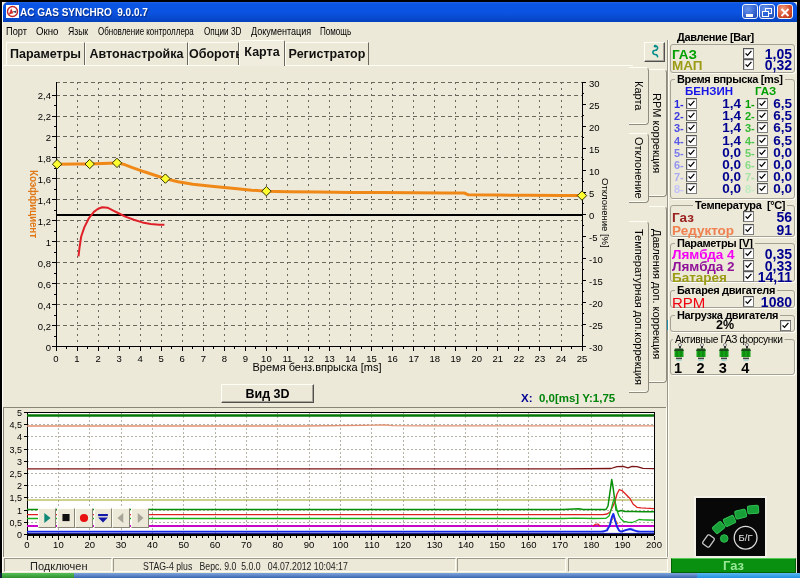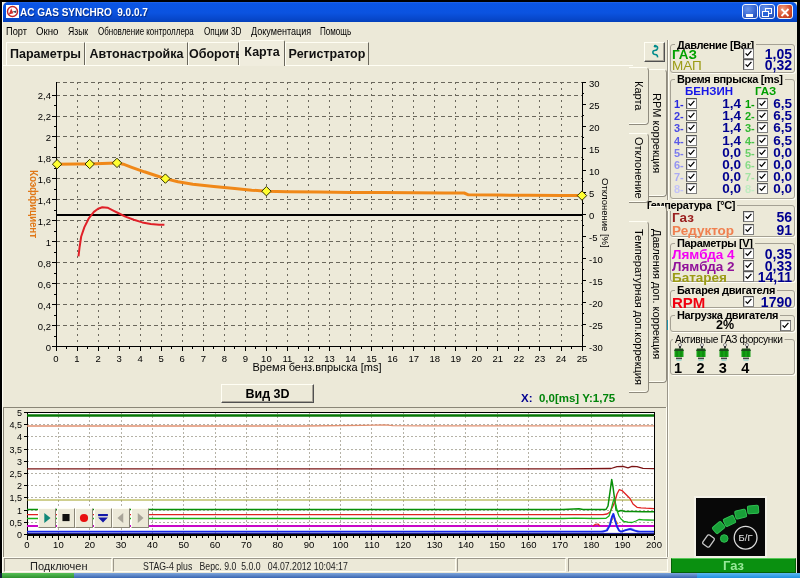--- a/index.html
+++ b/index.html
@@ -279,23 +279,23 @@
       <circle cx="10.2" cy="3.2" r="1.4" fill="#008b8b"></circle>
     </svg></div>
 <div class="vt" style="left:629px;top:67px;width:20px;height:58px;z-index:4">Карта</div>
 <div class="vt" style="left:649px;top:69px;width:18px;height:128px;z-index:2">RPM коррекция</div>
 <div class="vt" style="left:629px;top:133px;width:20px;height:70px;z-index:4">Отклонение</div>
 <div class="vt" style="left:629px;top:221px;width:20px;height:172px;z-index:4">Температурная доп.коррекция</div>
 <div class="vt" style="left:649px;top:206px;width:18px;height:177px;z-index:2">Давления доп. коррекция</div>
 <div class="a" style="left:667px;top:40px;width:1px;height:517px;background:#9a968a"></div>
 <div class="a" style="left:668px;top:40px;width:1px;height:517px;background:#fffef4"></div>
 <div class="a gb" style="left:670px;top:44px;width:125px;height:29px;"></div>
-<div class="a gl" style="left:675px;top:40px;">Давление [Bar]</div>
+<div class="a gl" style="left:675px;top:32px;">Давление [Bar]</div>
 <div class="a lbl" style="left:672px;top:47px;font-size:13.5px;font-weight:bold;color:#00A000">ГАЗ</div>
-<div class="a lbl" style="left:672px;top:58px;font-size:13.5px;font-weight:normal;color:#9b9b15">МАП</div>
+<div class="a lbl" style="left:672px;top:58px;font-size:13.5px;font-weight:bold;color:#9b9b15">МАП</div>
 <div class="cb" style="left:743px;top:48px">
     <svg width="9" height="9" viewBox="0 0 9 9">
       <path d="M1.6 4.4 L3.5 6.4 L7.4 1.8" fill="none" stroke="#000" stroke-width="1.3"></path>
     </svg>
   </div>
 <div class="cb" style="left:743px;top:59px">
     <svg width="9" height="9" viewBox="0 0 9 9">
       <path d="M1.6 4.4 L3.5 6.4 L7.4 1.8" fill="none" stroke="#000" stroke-width="1.3"></path>
     </svg>
   </div>
@@ -411,21 +411,21 @@
   </div>
 <div class="a val" style="left:703px;top:181.4px;width:38px;font-size:13.5px">0,0</div>
 <div class="a" style="left:745px;top:183.4px;font-size:11px;font-weight:bold;color:#c0ecc0">8-</div>
 <div class="cb" style="left:757px;top:183.4px">
     <svg width="9" height="9" viewBox="0 0 9 9">
       <path d="M1.6 4.4 L3.5 6.4 L7.4 1.8" fill="none" stroke="#000" stroke-width="1.3"></path>
     </svg>
   </div>
 <div class="a val" style="left:757px;top:181.4px;width:35px;font-size:13.5px">0,0</div>
 <div class="a gb" style="left:670px;top:205px;width:125px;height:32px;"></div>
-<div class="a gl" style="left:643px;top:200px;">Температура&nbsp; [°C]</div>
+<div class="a gl" style="left:693px;top:200px;">Температура&nbsp; [°C]</div>
 <div class="a lbl" style="left:672px;top:210px;font-size:13.5px;font-weight:bold;color:#9b2020">Газ</div>
 <div class="a lbl" style="left:672px;top:223px;font-size:13.5px;font-weight:bold;color:#f08050">Редуктор</div>
 <div class="cb" style="left:743px;top:211px">
     <svg width="9" height="9" viewBox="0 0 9 9">
       <path d="M1.6 4.4 L3.5 6.4 L7.4 1.8" fill="none" stroke="#000" stroke-width="1.3"></path>
     </svg>
   </div>
 <div class="cb" style="left:743px;top:224px">
     <svg width="9" height="9" viewBox="0 0 9 9">
       <path d="M1.6 4.4 L3.5 6.4 L7.4 1.8" fill="none" stroke="#000" stroke-width="1.3"></path>
@@ -451,27 +451,27 @@
 <div class="cb" style="left:743px;top:271px">
     <svg width="9" height="9" viewBox="0 0 9 9">
       <path d="M1.6 4.4 L3.5 6.4 L7.4 1.8" fill="none" stroke="#000" stroke-width="1.3"></path>
     </svg>
   </div>
 <div class="a val" style="left:752px;top:246px;width:40px;font-size:14px">0,35</div>
 <div class="a val" style="left:752px;top:258px;width:40px;font-size:14px">0,33</div>
 <div class="a val" style="left:748px;top:269px;width:44px;font-size:14px">14,11</div>
 <div class="a gb" style="left:670px;top:290px;width:125px;height:18px;"></div>
 <div class="a gl" style="left:675px;top:285px;">Батарея двигателя</div>
-<div class="a lbl" style="left:672px;top:294px;font-size:15px;font-weight:bold;color:#f00010">RPM</div>
+<div class="a lbl" style="left:672px;top:294px;font-size:15px;font-weight:normal;color:#f00010">RPM</div>
 <div class="cb" style="left:743px;top:296px">
     <svg width="9" height="9" viewBox="0 0 9 9">
       <path d="M1.6 4.4 L3.5 6.4 L7.4 1.8" fill="none" stroke="#000" stroke-width="1.3"></path>
     </svg>
   </div>
-<div class="a val" style="left:752px;top:294px;width:40px;font-size:14px">1790</div>
+<div class="a val" style="left:752px;top:294px;width:40px;font-size:14px">1080</div>
 <div class="a gb" style="left:670px;top:315px;width:125px;height:17px;"></div>
 <div class="a gl" style="left:675px;top:310px;">Нагрузка двигателя</div>
 <div class="a" style="left:665px;top:320px;width:3px;height:10px;background:#2090a8"></div>
 <div class="a lbl" style="left:716px;top:318px;font-size:12.5px;font-weight:bold;color:#000">2%</div>
 <div class="cb" style="left:780px;top:320px">
     <svg width="9" height="9" viewBox="0 0 9 9">
       <path d="M1.6 4.4 L3.5 6.4 L7.4 1.8" fill="none" stroke="#000" stroke-width="1.3"></path>
     </svg>
   </div>
 <div class="a gb" style="left:670px;top:339px;width:125px;height:36px;"></div>

